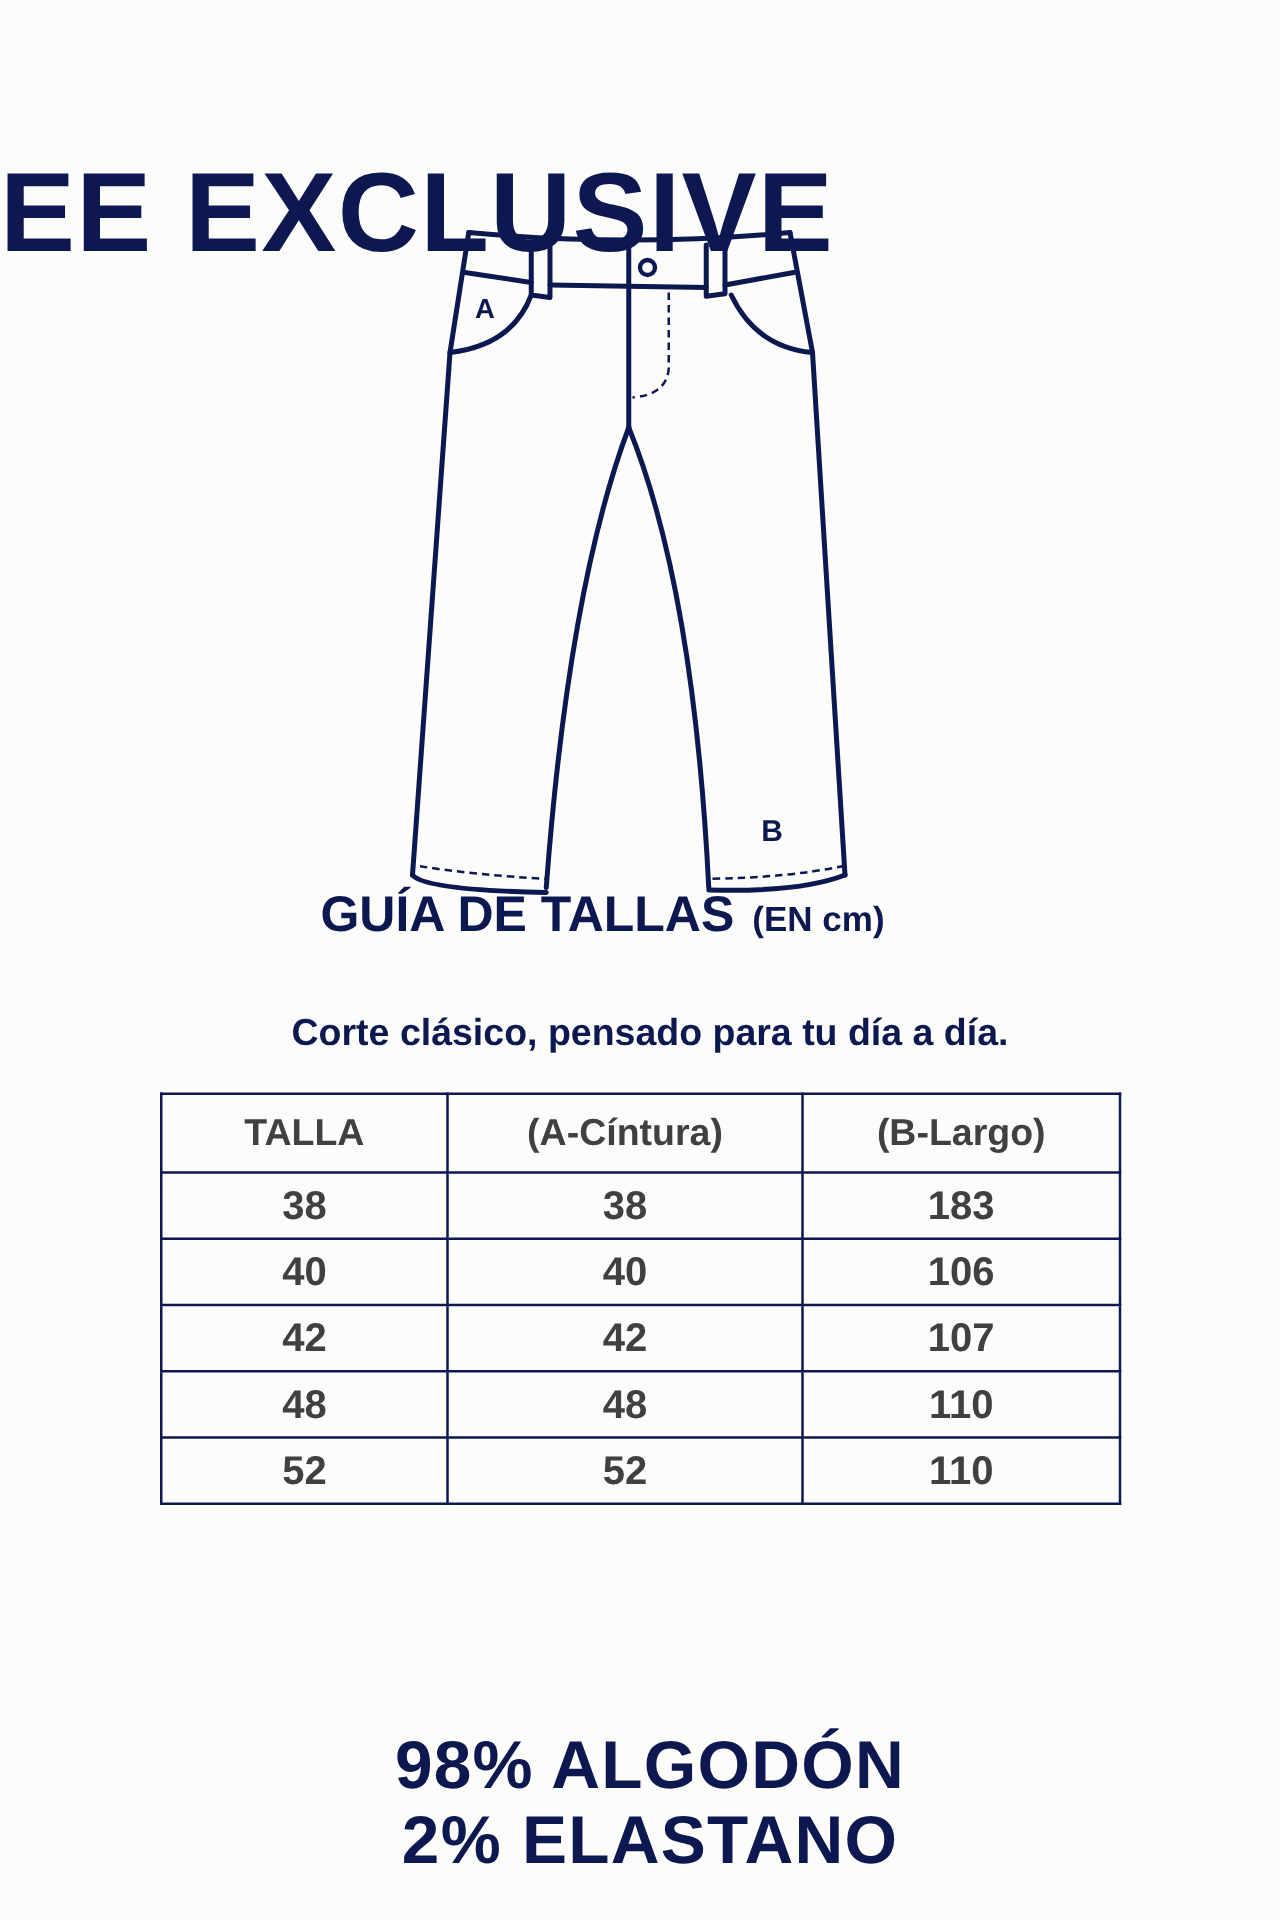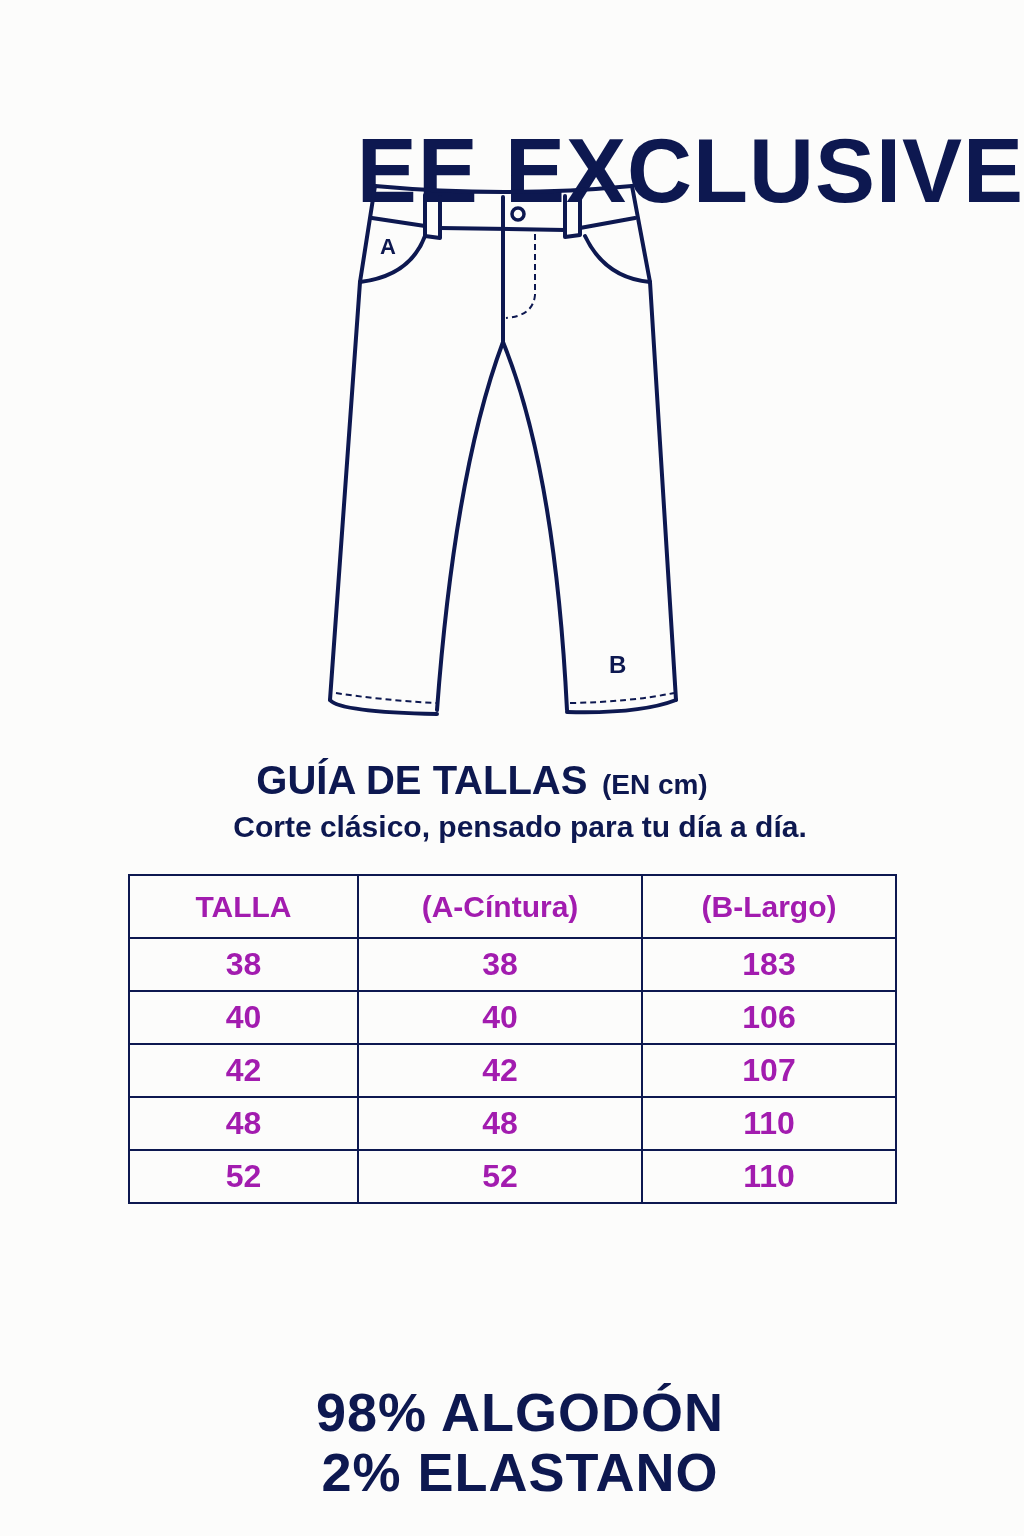--- a/index.html
+++ b/index.html
@@ -13,37 +13,37 @@
     color: #0e1a4f;
     font-family: "Liberation Sans", sans-serif;
     position: relative;
     overflow: hidden;
   }
   .brand-title {
     position: absolute;
     top: 66px;
     left: 0;
     width: 1024px;
-    text-align: right;
+    text-align: left;
     font-size: 90px;
     font-weight: 700;
     letter-spacing: 1px;
     color: #0d1850;
     line-height: 1;
   }
   .pants-figure {
     position: absolute;
     left: 320px;
     top: 170px;
     width: 380px;
     height: 560px;
   }
   .guide-heading {
     position: absolute;
-    top: 760px;
+    top: 712px;
     left: 0;
     width: 948px;
     text-align: center;
     line-height: 1;
     white-space: nowrap;
   }
   .guide-title {
     font-size: 40px;
     font-weight: 700;
     color: #0d1850;
@@ -70,21 +70,21 @@
     position: absolute;
     left: 128px;
     top: 874px;
     width: 767px;
     border-collapse: collapse;
     table-layout: fixed;
   }
   .size-table th, .size-table td {
     border: 2px solid #0d1850;
     text-align: center;
-    color: #a21caf;
+    color: #404040;
     font-weight: 700;
     padding: 0;
   }
   .size-table th {
     height: 61px;
     font-size: 30px;
     font-weight: 700;
   }
   .size-table td {
     height: 51px;

